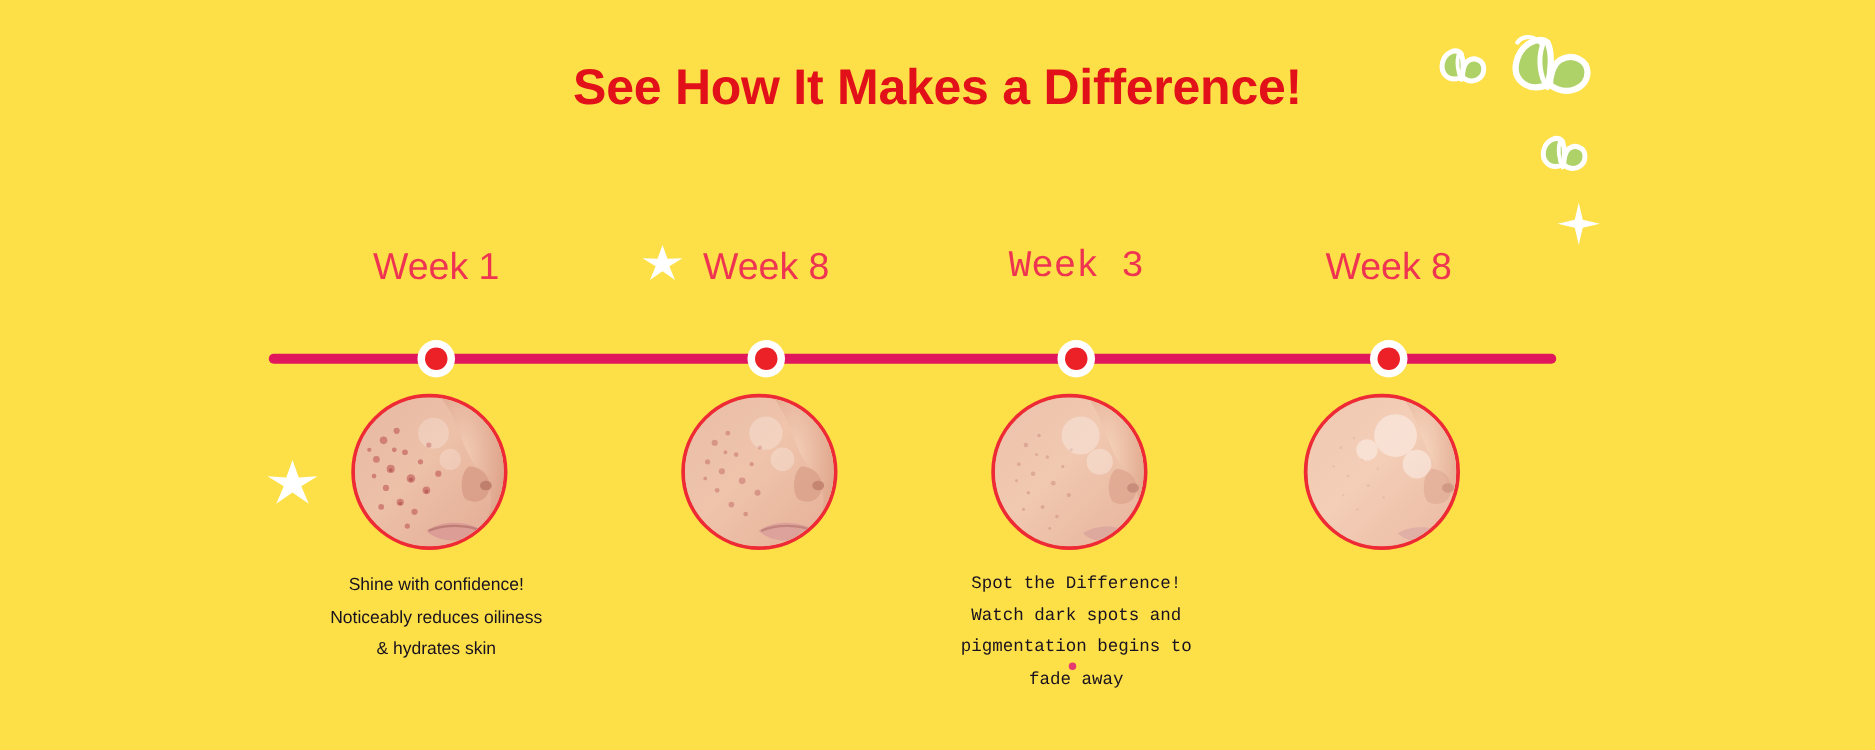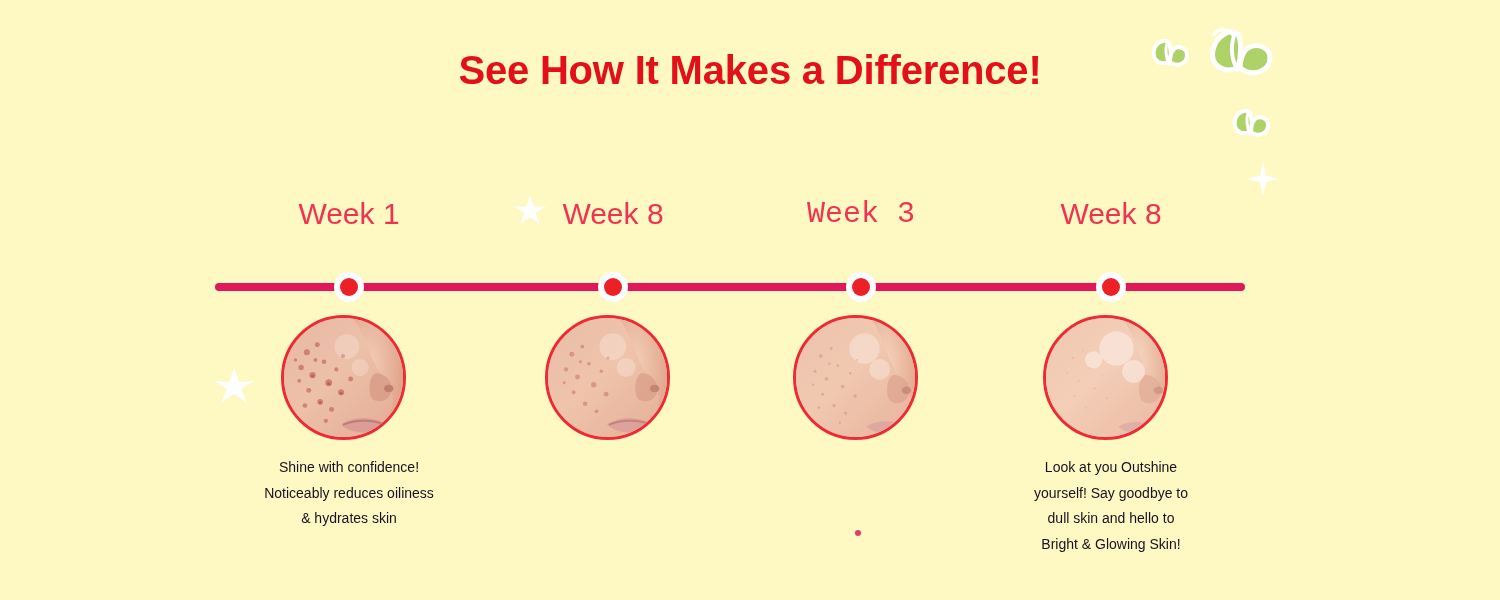--- a/index.html
+++ b/index.html
@@ -12,21 +12,21 @@
     overflow: hidden;
     font-family: "Liberation Sans", sans-serif;
     background: #fbadd4;
     position: relative;
   }
   #stage {
     position: absolute;
     inset: 0;
     width: 1500px;
     height: 600px;
-    background: #fef9c3;
+    background: #fde047;
   }
 
   
   #headline {
     position: absolute;
     top: 48px;
     left: 0;
     width: 1500px;
     text-align: center;
     font-size: 40px;
@@ -342,20 +342,21 @@
             <circle cx="64" cy="44" r="1.3"></circle>
           <circle cx="24" cy="94" r="1.3"></circle>
             <circle cx="46" cy="110" r="1.2"></circle>
         </g>
         <g fill="#ffffff" opacity="0.3">
           <circle cx="72" cy="32" r="16"></circle>
             <circle cx="88" cy="54" r="11"></circle>
         </g>
       </svg>
     </div>
+    <div class="caption">Spot the Difference!<br>Watch dark spots and<br>pigmentation begins to<br>fade away</div>
   </div>
 
   <div class="week-col c4">
     <div class="week-label">Week 8</div>
     <div class="week-marker">
       <div class="core"></div>
     </div>
     <div class="photo-wrap">
       <svg viewBox="0 0 125 125" preserveAspectRatio="xMidYMid slice">
         <defs>
@@ -386,18 +387,17 @@
           <circle cx="59" cy="60" r="0.9"></circle>
             <circle cx="64" cy="84" r="1.1"></circle>
         </g>
         <g fill="#ffffff" opacity="0.4">
           <circle cx="74" cy="32" r="18"></circle>
             <circle cx="92" cy="56" r="12"></circle>
           <circle cx="50" cy="44" r="9"></circle>
         </g>
       </svg>
     </div>
-    <div class="caption">Look at you Outshine<br>yourself! Say goodbye to<br>dull skin and hello to<br>Bright &amp; Glowing Skin!</div>
   </div>
 
   <div id="stray-dot"></div>
 
 </div>
 
 </body></html>

